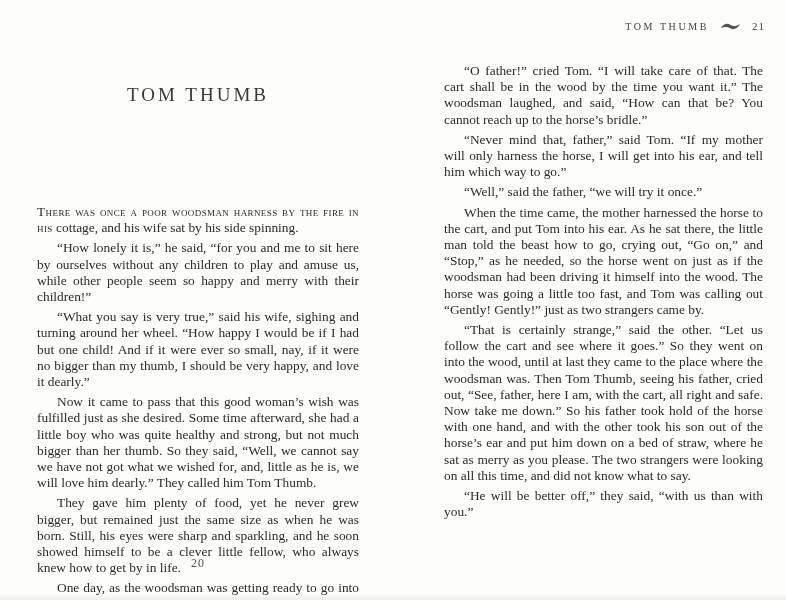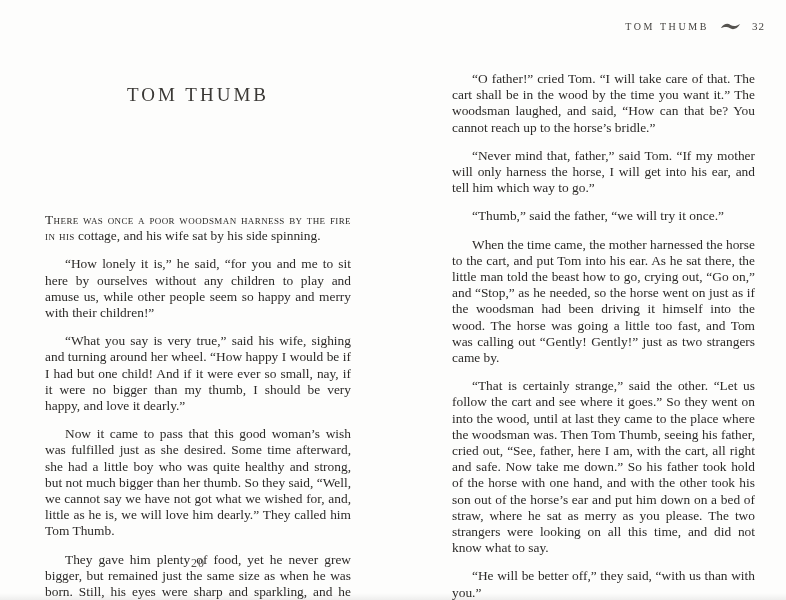--- a/index.html
+++ b/index.html
@@ -74,21 +74,21 @@
     position: absolute;
     left: 0; right: 0;
     text-align: justify;
     font-size: 13.4px;
     line-height: 16.2px;
   }
   .body-left  { top: 200px; }
   .body-right { top: 59px; }
 
   .body-text p {
-    margin: 12px;
+    margin: 4px;
     text-indent: 20px;
   }
   .body-text p.no-indent { text-indent: 0; }
 
   .lead-caps {
     font-variant: small-caps;
     letter-spacing: 0.4px;
   }
 
   .folio-bottom {
@@ -122,27 +122,27 @@
   </div>
 
   <div class="page page-right">
     <div class="running-header">
       <span class="running-title">TOM THUMB</span>
       <span class="ornament">
         <svg width="21" height="9" viewBox="0 0 24 10" aria-hidden="true">
           <path d="M1 6.8 C4.5 1.8, 8.5 0.8, 12 3.2 C15 5.3, 19 4.8, 23 2.2 C19.5 8.2, 14.5 9.4, 11 6.8 C8 4.6, 4 5.6, 1 6.8 Z" fill="currentColor"></path>
         </svg>
       </span>
-      <span class="running-folio">32</span>
+      <span class="running-folio">21</span>
     </div>
 
     <div class="body-text body-right">
       <p class="no-indent" style="text-indent:20px">“O father!” cried Tom. “I will take care of that. The cart shall be in the wood by the time you want it.” The woodsman laughed, and said, “How can that be? You cannot reach up to the horse’s bridle.”</p>
       <p>“Never mind that, father,” said Tom. “If my mother will only harness the horse, I will get into his ear, and tell him which way to go.”</p>
-      <p>“Thumb,” said the father, “we will try it once.”</p>
+      <p>“Well,” said the father, “we will try it once.”</p>
       <p>When the time came, the mother harnessed the horse to the cart, and put Tom into his ear. As he sat there, the little man told the beast how to go, crying out, “Go on,” and “Stop,” as he needed, so the horse went on just as if the woodsman had been driving it himself into the wood. The horse was going a little too fast, and Tom was calling out “Gently! Gently!” just as two strangers came by.</p>
       <p>“That is certainly strange,” said the other. “Let us follow the cart and see where it goes.” So they went on into the wood, until at last they came to the place where the woodsman was. Then Tom Thumb, seeing his father, cried out, “See, father, here I am, with the cart, all right and safe. Now take me down.” So his father took hold of the horse with one hand, and with the other took his son out of the horse’s ear and put him down on a bed of straw, where he sat as merry as you please. The two strangers were looking on all this time, and did not know what to say.</p>
       <p>“He will be better off,” they said, “with us than with you.”</p>
 
     </div>
   </div>
 
 </div>
 
 </body></html>

